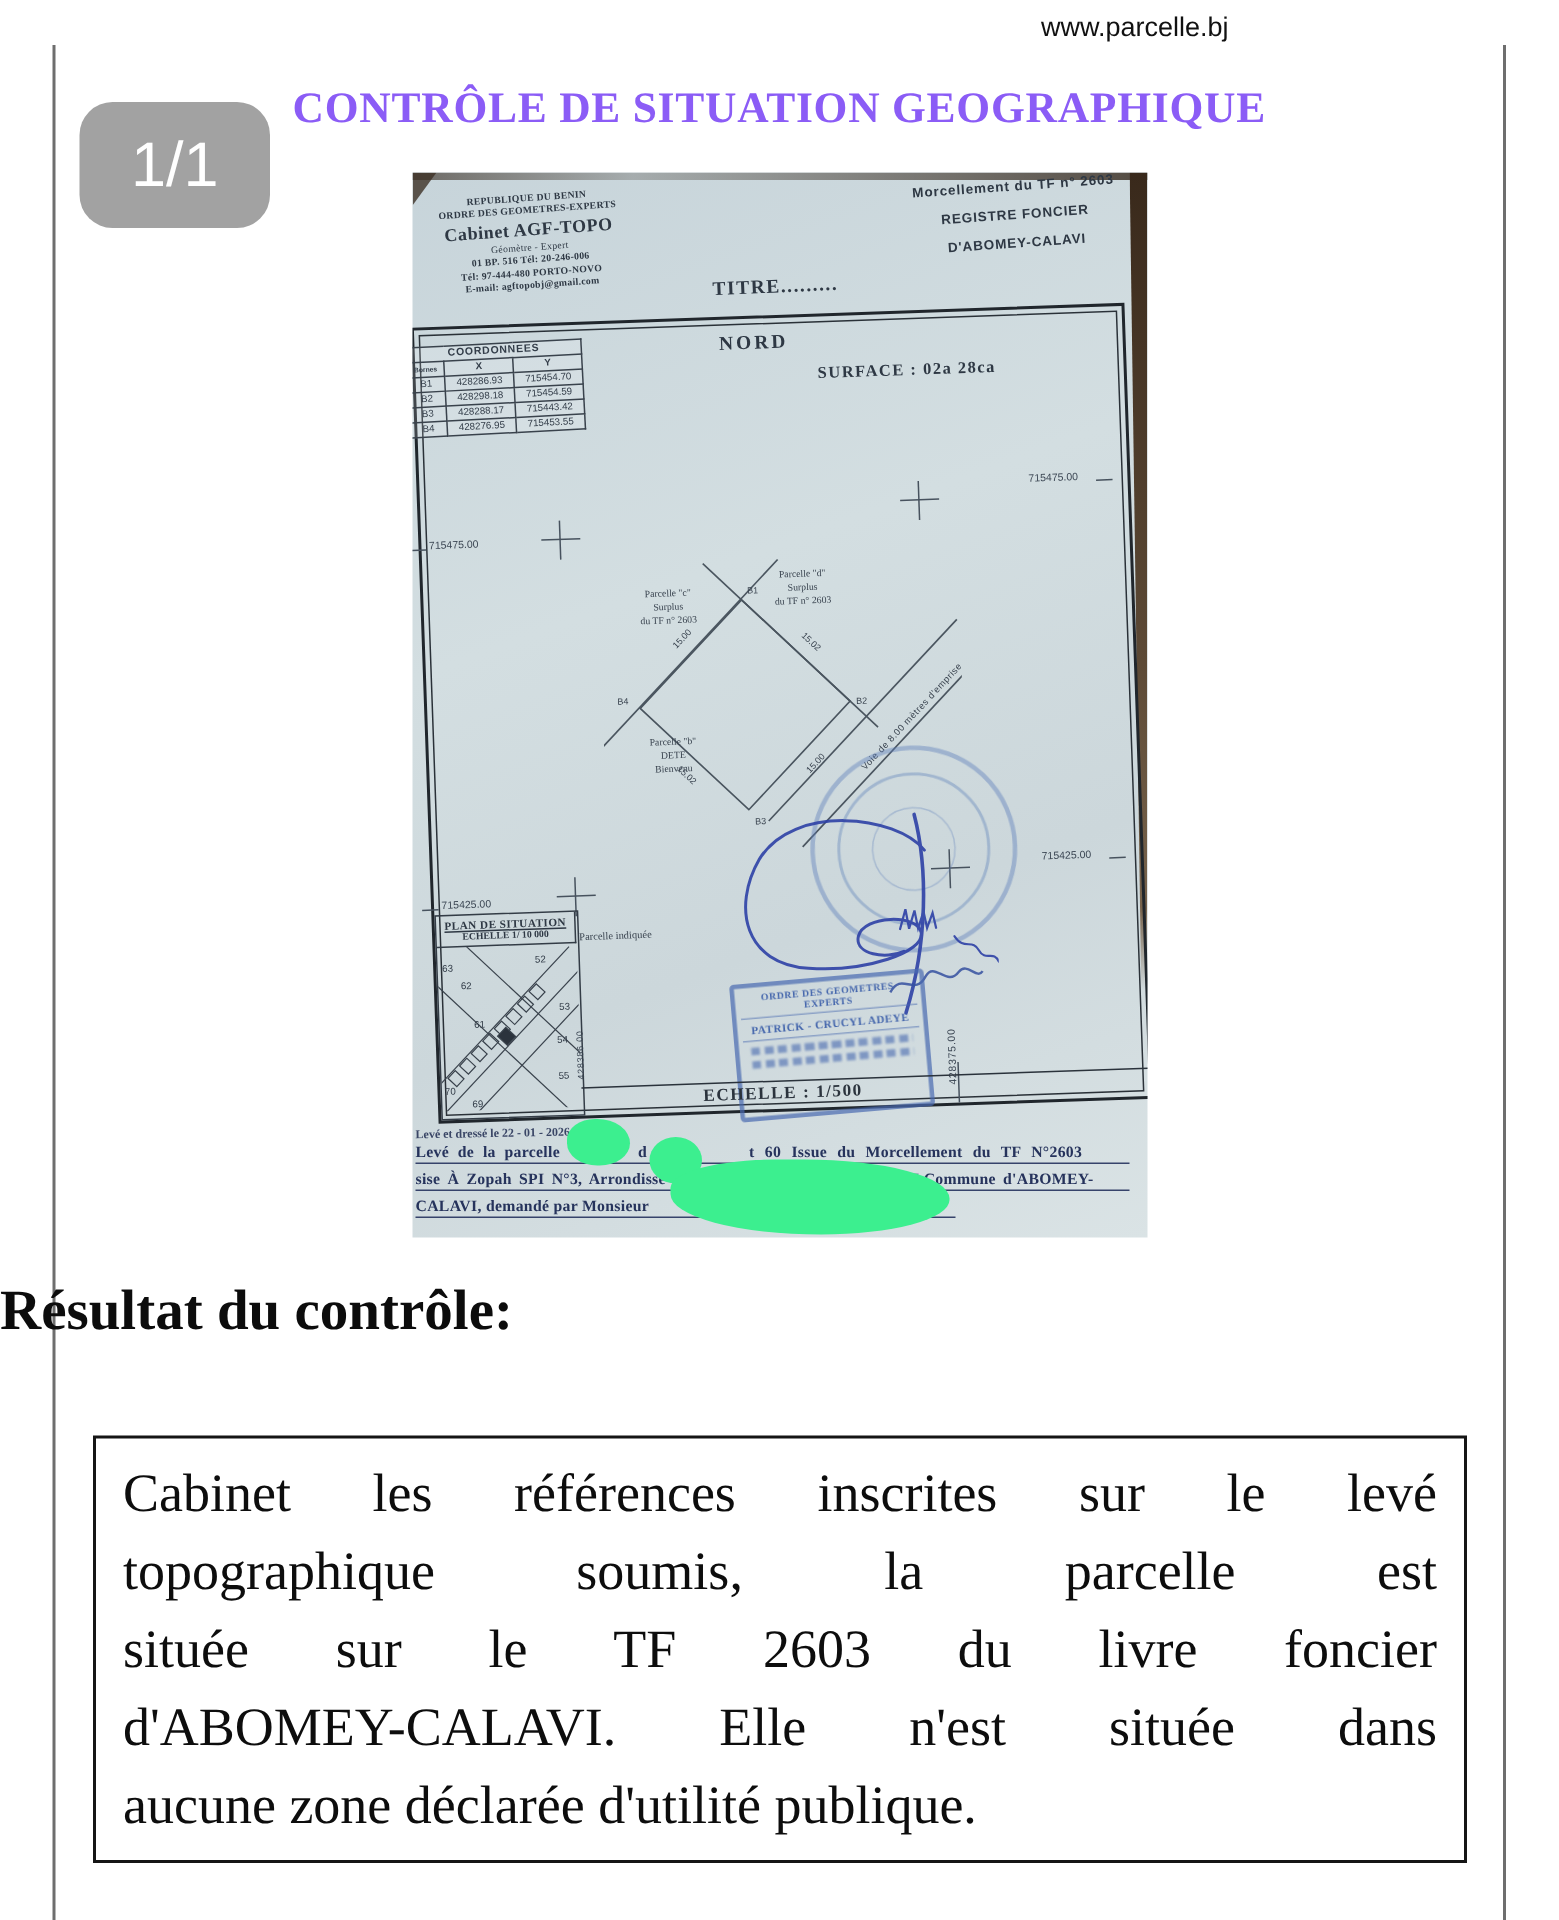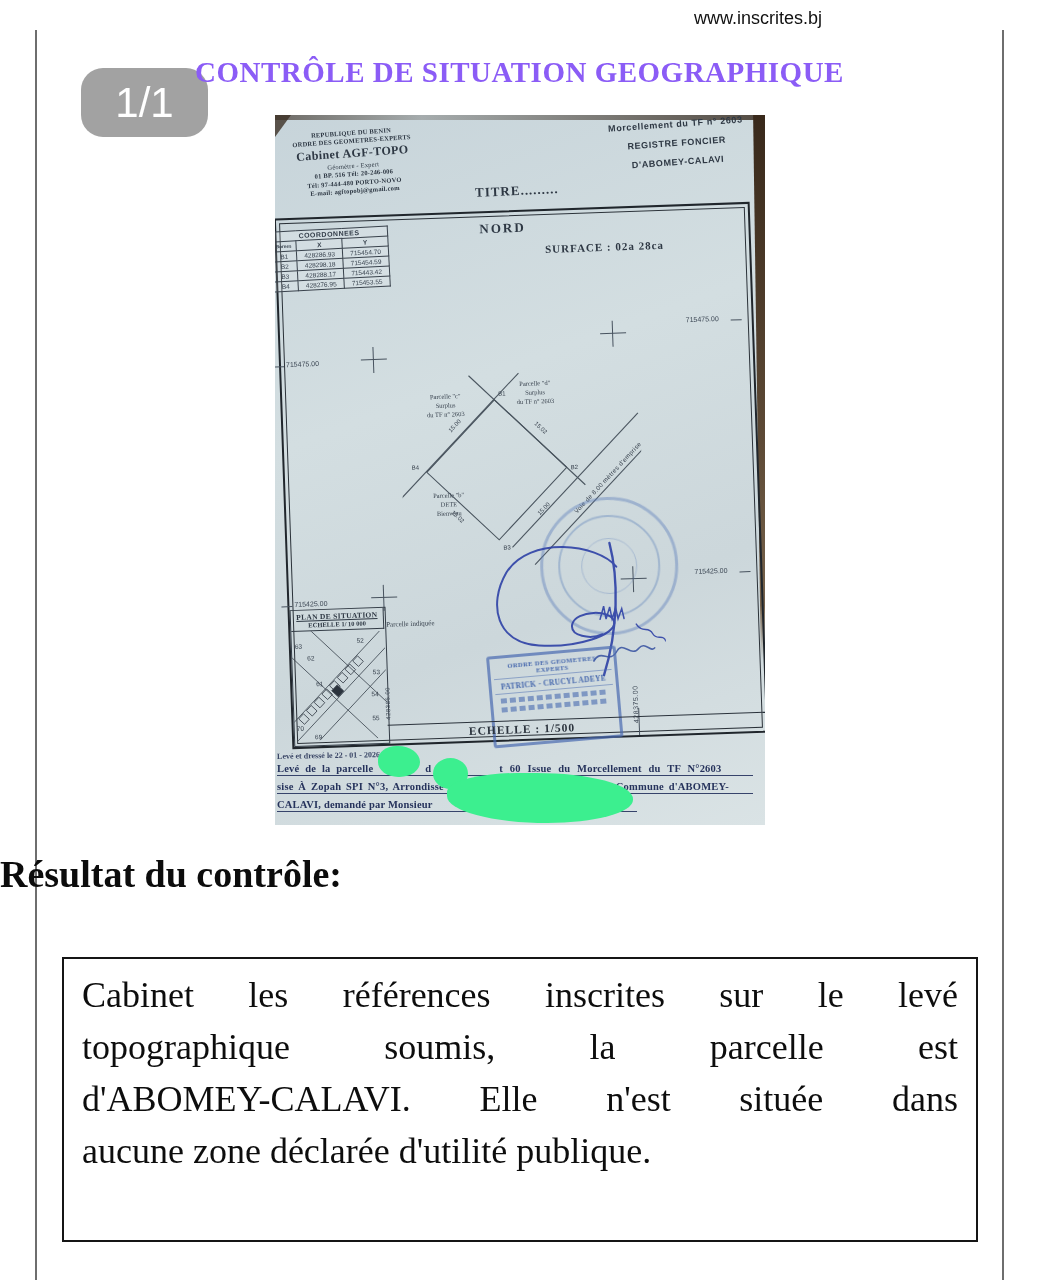--- a/index.html
+++ b/index.html
@@ -2,22 +2,22 @@
 <html><head>
 <meta charset="utf-8">
 <style>
   html,body{margin:0;padding:0;background:#ffffff;}
   body{width:1039px;height:1280px;position:relative;overflow:hidden;
        font-family:"Liberation Serif","DejaVu Serif",serif;color:#111;}
   
   .edge-line{position:absolute;top:30px;bottom:0;width:2px;background:#6e6e6e;}
   .watermark{position:absolute;top:8px;left:694px;font-family:"Liberation Sans",sans-serif;
              font-size:18px;color:#111;}
-  .page-badge{position:absolute;left:53px;top:68px;width:127px;height:69px;background:#a2a2a2;
-              border-radius:22px;display:flex;align-items:center;justify-content:center;margin-left:28px;}
+  .page-badge{position:absolute;left:53px;top:68px;width:127px;height:84px;background:#a2a2a2;
+              border-radius:22px;display:flex;align-items:center;justify-content:center;}
   .page-badge span{color:#fff;font-family:"Liberation Sans",sans-serif;font-size:42px;}
   .doc-title{position:absolute;left:0;right:0;top:56px;text-align:center;font-weight:bold;
              font-size:29px;letter-spacing:.5px;color:#8b5cf6;}
   
   .photo{position:absolute;left:275px;top:115px;width:490px;height:710px;
          background:linear-gradient(160deg,#c7d4da 0%,#d3dee1 38%,#ccd7db 68%,#dae3e5 100%);
          overflow:hidden;color:#2e3844;}
   .photo-top-strip{position:absolute;left:0;top:0;width:100%;height:5px;
          background:linear-gradient(to right,rgba(61,49,38,.65),rgba(61,49,38,.25) 30%,rgba(61,49,38,.85));}
   .photo-right-strip{position:absolute;right:0;top:0;width:14px;height:545px;
@@ -91,21 +91,21 @@
               box-sizing:border-box;padding:10px 18px 0;}
   .result-line{font-size:36px;line-height:52px;color:#0d0d0d;text-align:justify;text-align-last:justify;}
   .result-line.last{text-align-last:left;}
   svg text{font-family:"Liberation Sans",sans-serif;fill:#39434f;}
 </style>
 </head>
 <body>
 
 <div class="edge-line" style="left:35px;"></div>
 <div class="edge-line" style="left:1002px;"></div>
-<div class="watermark">www.inscrites.bj</div>
+<div class="watermark">www.parcelle.bj</div>
 <div class="page-badge">
   <span>1/1</span>
 </div>
 <div class="doc-title">CONTRÔLE DE SITUATION GEOGRAPHIQUE</div>
 
 <div class="photo">
   <div class="photo-top-strip"></div>
   <div class="photo-right-strip"></div>
   <div class="photo-corner"></div>
 
@@ -309,15 +309,16 @@
 
   <div class="blob" style="left:103px;top:631px;width:42px;height:31px;border-radius:46% 54% 50% 50%;"></div>
   <div class="blob" style="left:158px;top:643px;width:35px;height:31px;border-radius:50%;"></div>
   <div class="blob" style="left:172px;top:658px;width:186px;height:50px;border-radius:38% 52% 46% 54%;"></div>
 </div>
 
 <div class="result-heading">Résultat du contrôle:</div>
 <div class="result-box">
   <div class="result-line">Cabinet les références inscrites sur le levé</div>
   <div class="result-line">topographique soumis, la parcelle est</div>
+  <div class="result-line">située sur le TF 2603 du livre foncier</div>
   <div class="result-line">d'ABOMEY-CALAVI. Elle n'est située dans</div>
   <div class="result-line last">aucune zone déclarée d'utilité publique.</div>
 </div>
 
 </body></html>

